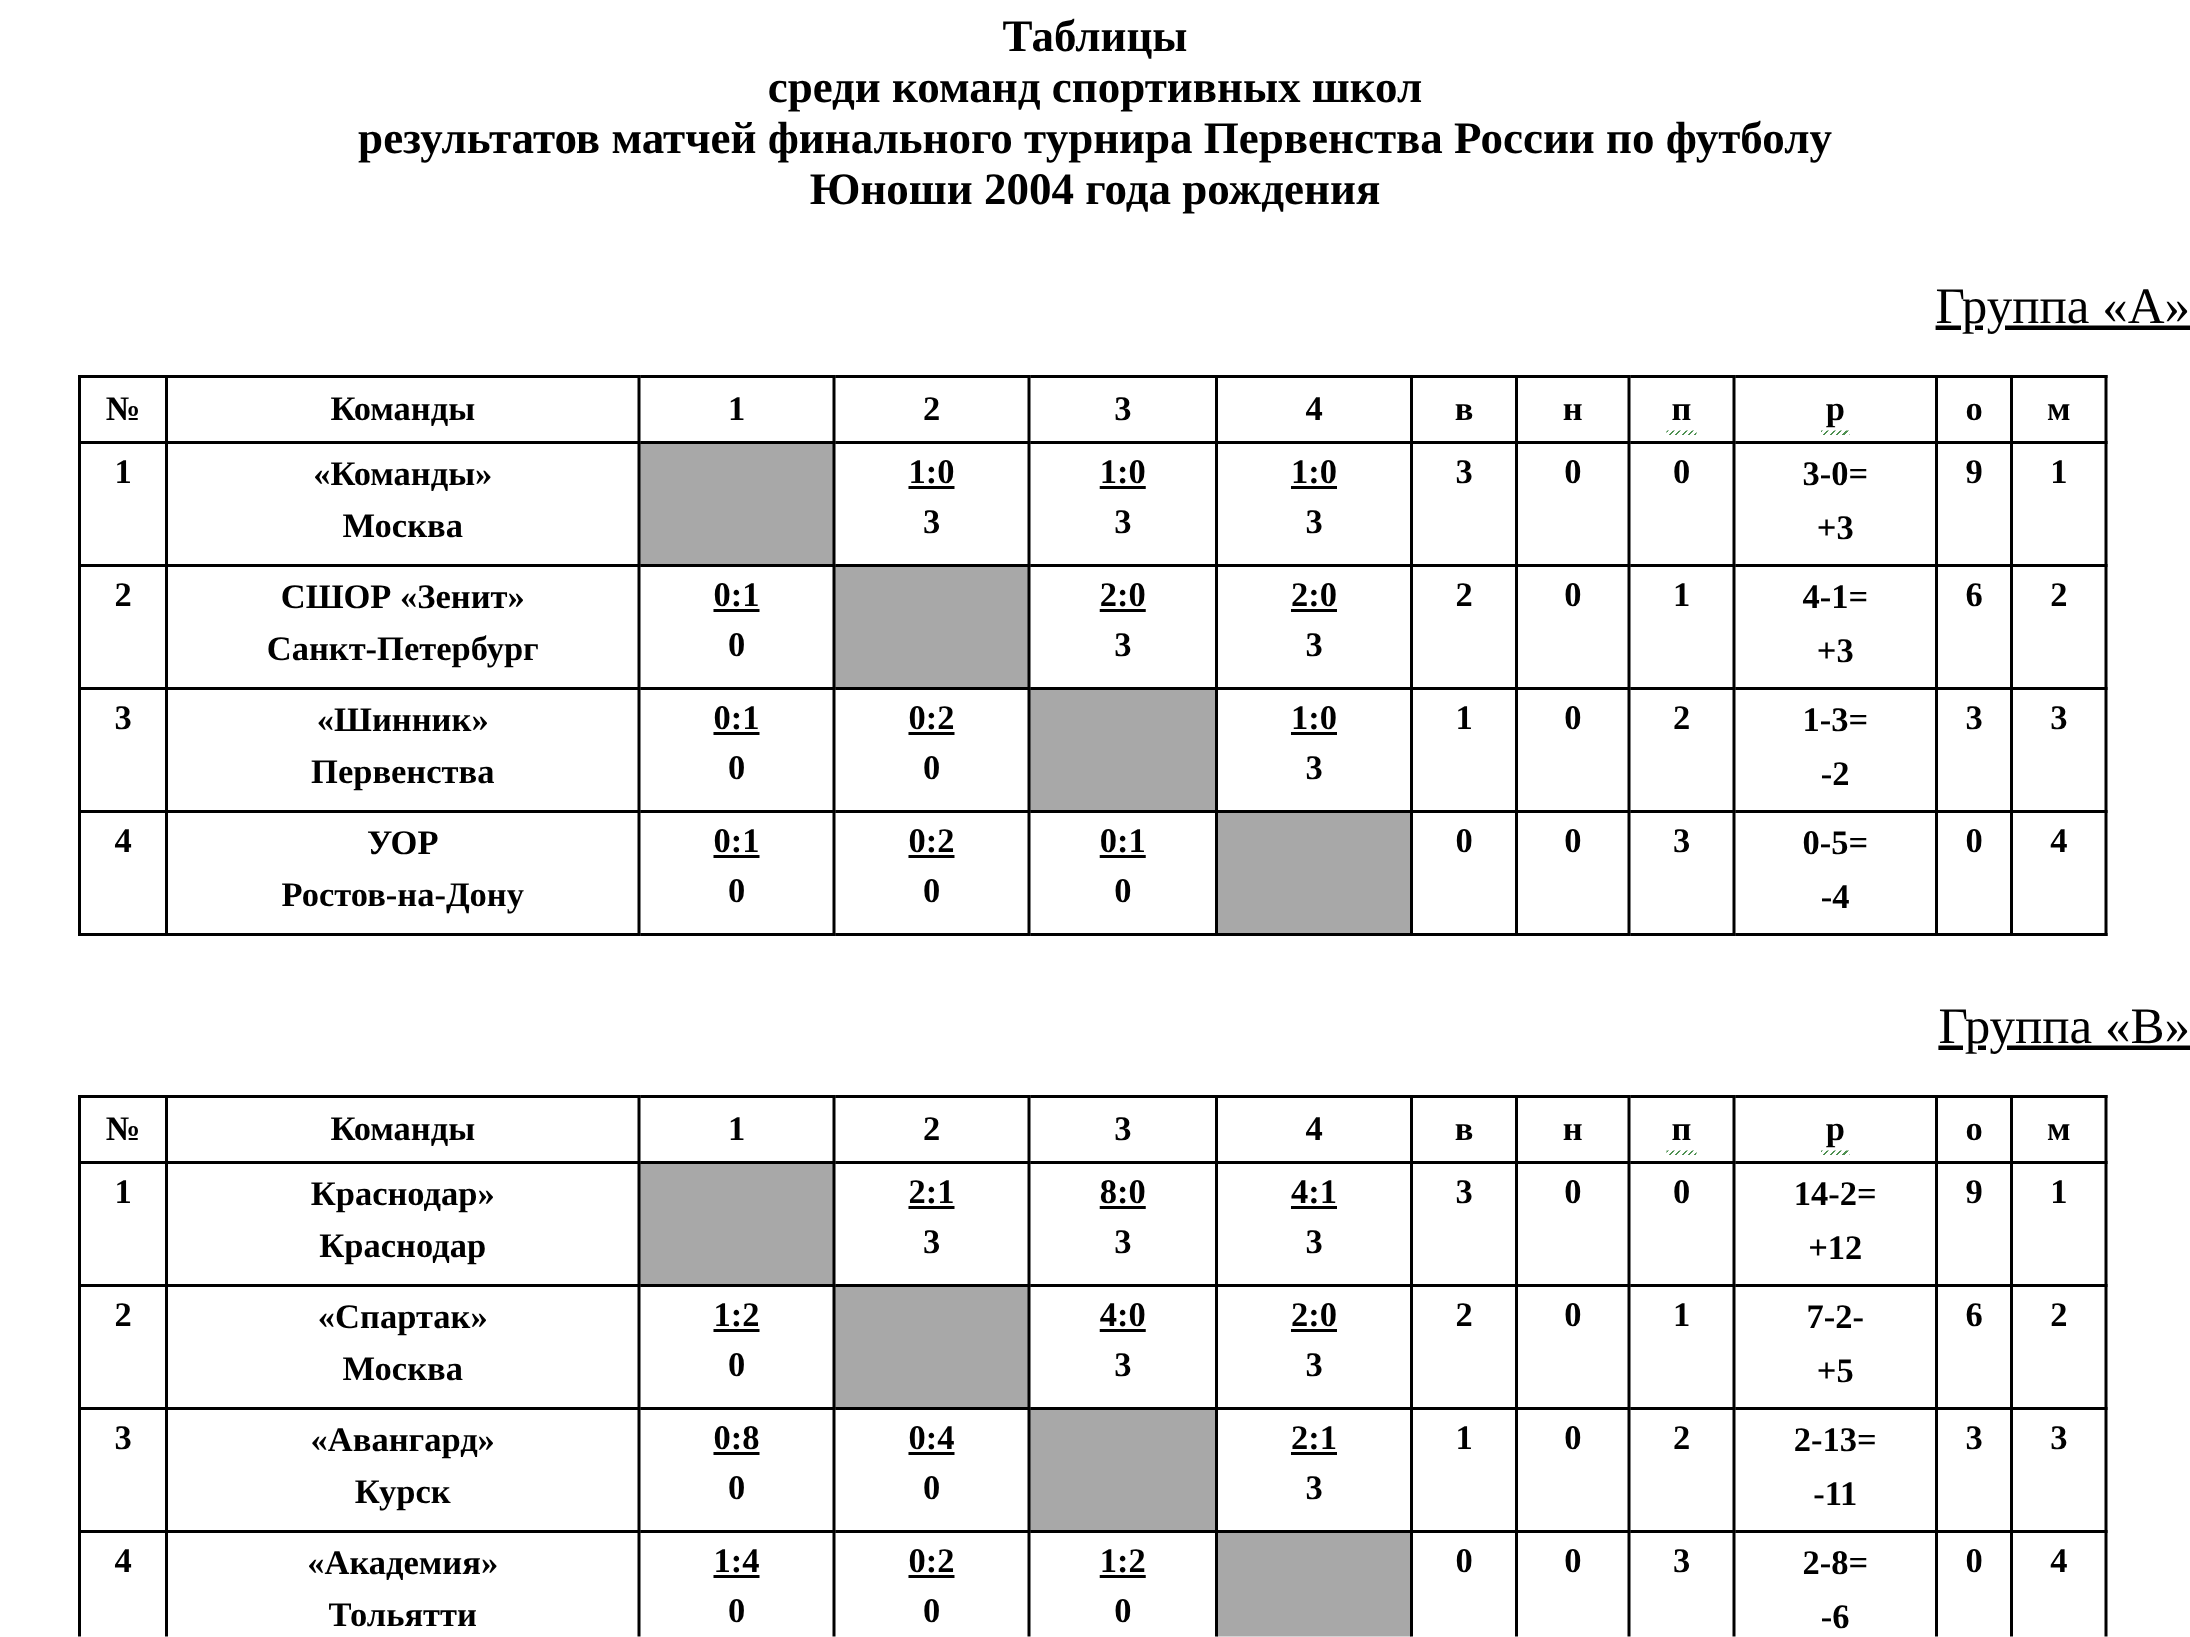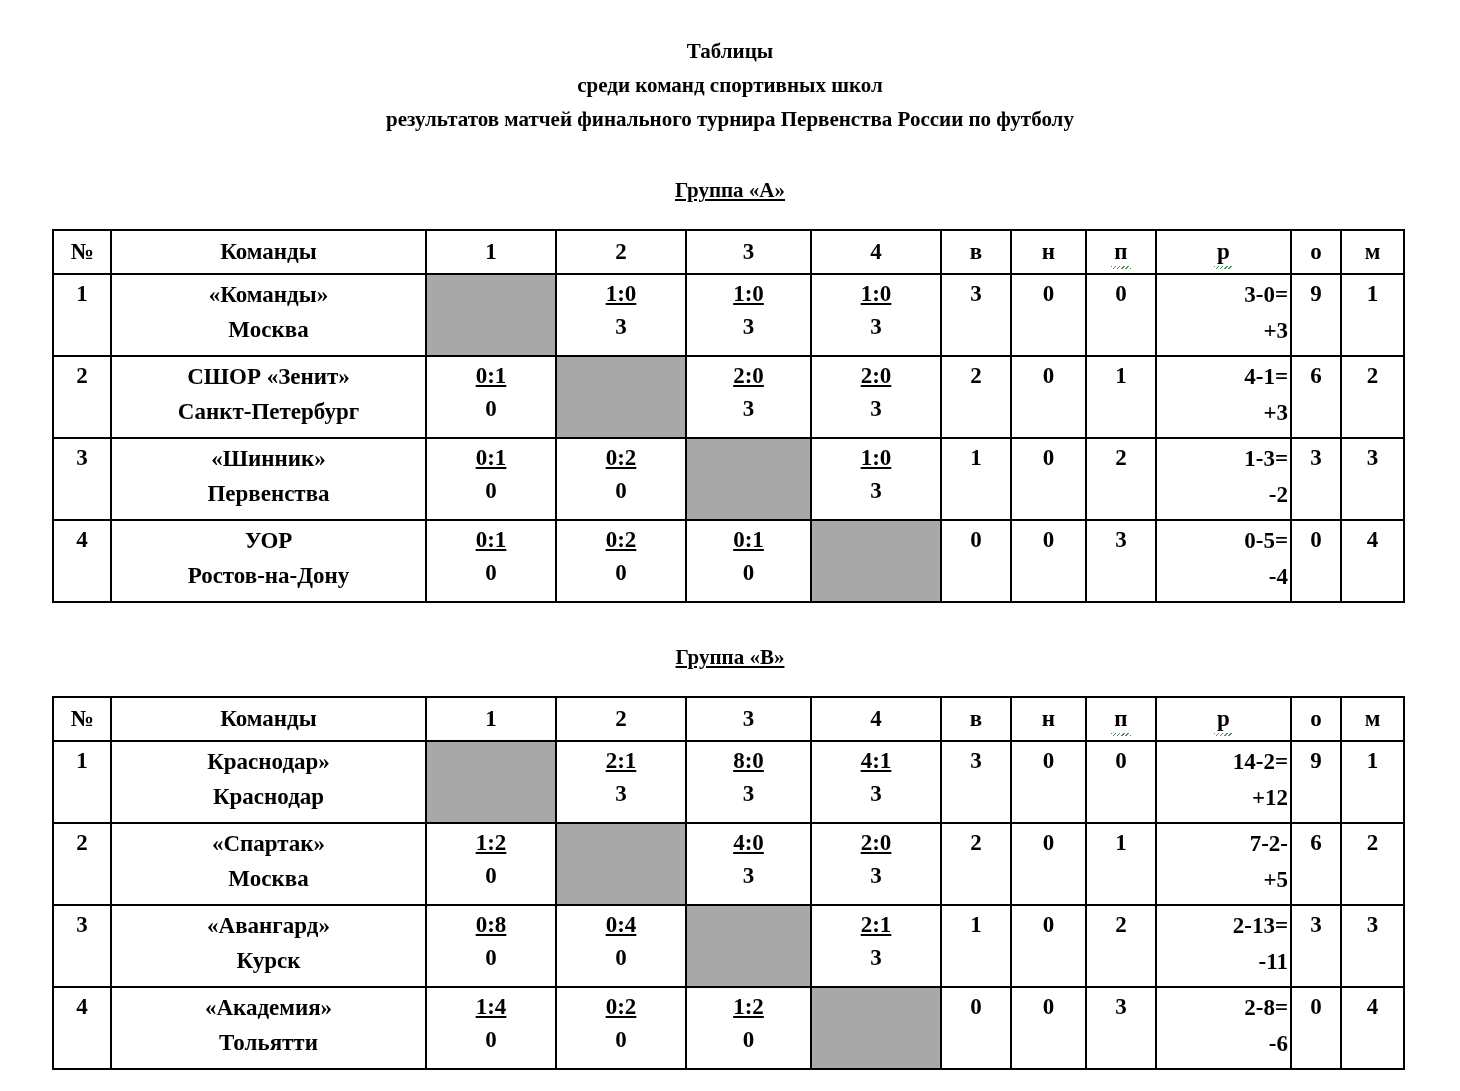--- a/index.html
+++ b/index.html
@@ -13,32 +13,32 @@
     font-family: "Liberation Serif", "DejaVu Serif", serif;
     color: #000000;
     position: relative;
     overflow: hidden;
   }
 
   
   .doc-title {
     text-align: center;
     font-weight: bold;
-    font-size: 21px;
+    font-size: 30px;
     line-height: 34px;
-    padding-top: 34px;
+    padding-top: 8px;
   }
   .doc-title .line { display: block; white-space: pre; }
   .doc-title .line-date { letter-spacing: 0px; }
 
   
   .group-heading {
-    text-align: center;
-    font-weight: bold;
-    font-size: 21px;
+    text-align: right;
+    font-weight: normal;
+    font-size: 34px;
     text-decoration: underline;
     margin-top: 42px;
     margin-bottom: 26px;
   }
   .group-heading-b { }
 
   
   .tbl-wrap {
     padding-left: 52px;
     padding-right: 57px;
@@ -93,21 +93,21 @@
   .score .top {
     display: inline-block;
     text-decoration: underline;
     text-underline-offset: 2px;
   }
   .score .bot { display: block; }
 
   .shaded { background: #a8a8a8; }
 
   .rcell { line-height: 36px; }
-  .rcell .ln { display: block; text-align: right; }
+  .rcell .ln { display: block; }
 
   .stat { line-height: 33px; }
 
   
   .squiggle {
     position: relative;
     display: inline-block;
   }
   .squiggle::after {
     content: "";
@@ -125,20 +125,21 @@
     opacity: 0.85;
   }
 </style>
 </head>
 <body>
 
 <div class="doc-title">
   <span class="line">Таблицы</span>
   <span class="line">среди команд спортивных школ</span>
   <span class="line">результатов матчей финального турнира Первенства России по футболу</span>
+  <span class="line">Юноши 2004 года рождения</span>
 </div>
 
 <div class="group-heading">Группа «А»</div>
 
 <div class="tbl-wrap">
   <table class="standings">
     <colgroup>
       <col class="c-num">
         <col class="c-team">
       <col class="c-op">

